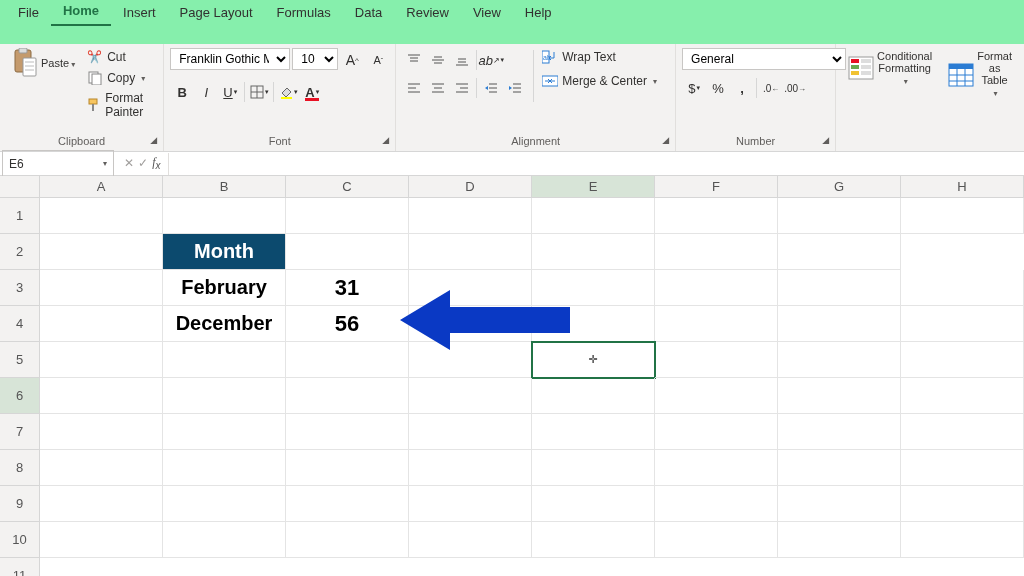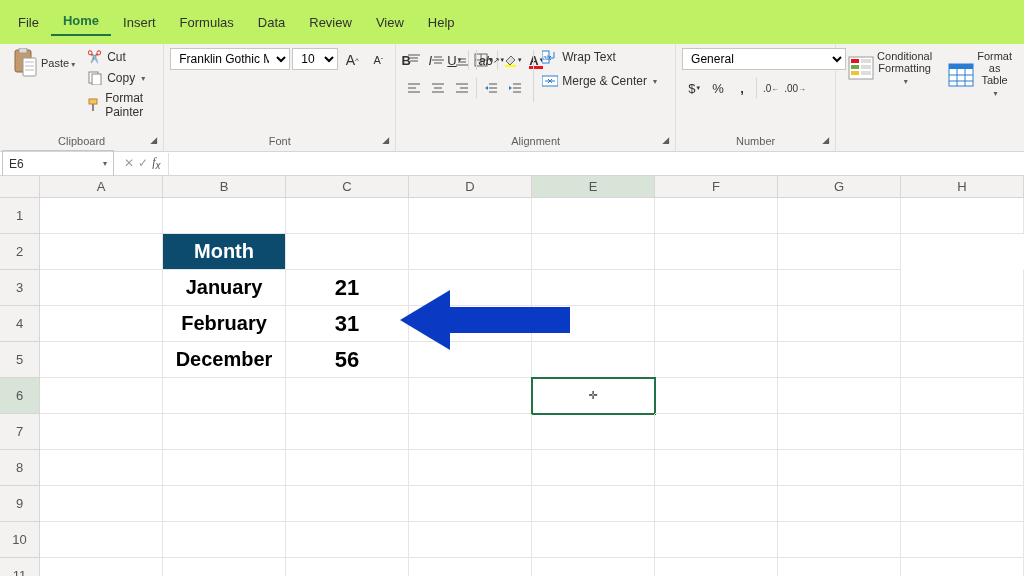--- a/index.html
+++ b/index.html
@@ -1,19 +1,19 @@
 <!DOCTYPE html>
 <html><head>
 <meta charset="utf-8">
 <style>
 * { margin:0; padding:0; box-sizing:border-box; font-family:"Segoe UI",Arial,sans-serif; }
 body { background:#fff; width:1024px; height:576px; overflow:hidden; font-size:12px; color:#323130; }
 
 
-.menubar { display:flex; align-items:flex-end; height:44px; background:#bef264; padding:8px 6px; gap:0; }
+.menubar { display:flex; align-items:flex-end; height:44px; background:#86efac; padding:18px 6px; gap:0; }
 .menubar .tab { padding:4px 12px 6px; cursor:pointer; font-size:13px; }
 .menubar .tab.active { font-weight:700; border-bottom:2px solid #217346; color:#217346; }
 
 
 .ribbon { background:#f3f2f1; border-bottom:1px solid #d6d6d6; height:108px; display:flex; }
 .group { border-right:1px solid #e1dfdd; display:flex; flex-direction:column; justify-content:space-between; padding:4px 6px 2px; position:relative; }
 .group-body { display:flex; gap:4px; align-items:flex-start; }
 .group-label { text-align:center; font-size:11px; color:#605e5c; padding:2px 0; position:relative; }
 .group-label .launcher { position:absolute; right:0; top:2px; font-size:9px; color:#605e5c; cursor:pointer; }
 
@@ -69,20 +69,21 @@
 
 .cursor-plus { font-size:11px; color:#333; margin:auto; }
 </style>
 </head>
 <body>
 
 <div class="menubar">
   <div class="tab">File</div>
   <div class="tab active">Home</div>
   <div class="tab">Insert</div>
+  <div class="tab">Page Layout</div>
   <div class="tab">Formulas</div>
   <div class="tab">Data</div>
   <div class="tab">Review</div>
   <div class="tab">View</div>
   <div class="tab">Help</div>
 </div>
 
 <div class="ribbon">
 
   <div class="group" style="width:170px">
@@ -123,21 +124,21 @@
               </svg>
             </span>
             <span>Format Painter</span>
           </div>
       </div>
     </div>
     <div class="group-label"><span>Clipboard</span><span class="launcher">◢</span></div>
   </div>
 
   <div class="group" style="width:232px">
-    <div class="group-body" style="gap:4px;">
+    <div class="group-body" style="flex-direction:column;gap:4px;">
       <div class="font-row">
         <select style="width:120px"><option>Franklin Gothic M</option></select>
         <select style="width:46px"><option>10</option></select>
         <div class="ibtn" title="Increase">
             <span style="font-size:14px">A</span>
             <span style="font-size:8px;vertical-align:super">^</span>
           </div>
         <div class="ibtn" title="Decrease">
             <span style="font-size:11px">A</span>
             <span style="font-size:7px;vertical-align:super">ˇ</span>
@@ -399,30 +400,20 @@
     <div class="crow">
         <div class="cell"></div>
         <div class="cell header">Month</div>
         <div class="cell"></div>
         <div class="cell"></div>
         <div class="cell"></div>
         <div class="cell"></div>
         <div class="cell"></div>
       </div>
 
-    <div class="crow">
-        <div class="cell"></div>
-        <div class="cell data-l">January</div>
-        <div class="cell data-r">21</div>
-        <div class="cell"></div>
-        <div class="cell"></div>
-        <div class="cell"></div>
-        <div class="cell"></div>
-        <div class="cell"></div>
-      </div>
 
     <div class="crow">
         <div class="cell"></div>
         <div class="cell data-l">February</div>
         <div class="cell data-r">31</div>
         <div class="cell"></div>
         <div class="cell"></div>
         <div class="cell"></div>
         <div class="cell"></div>
         <div class="cell"></div>

